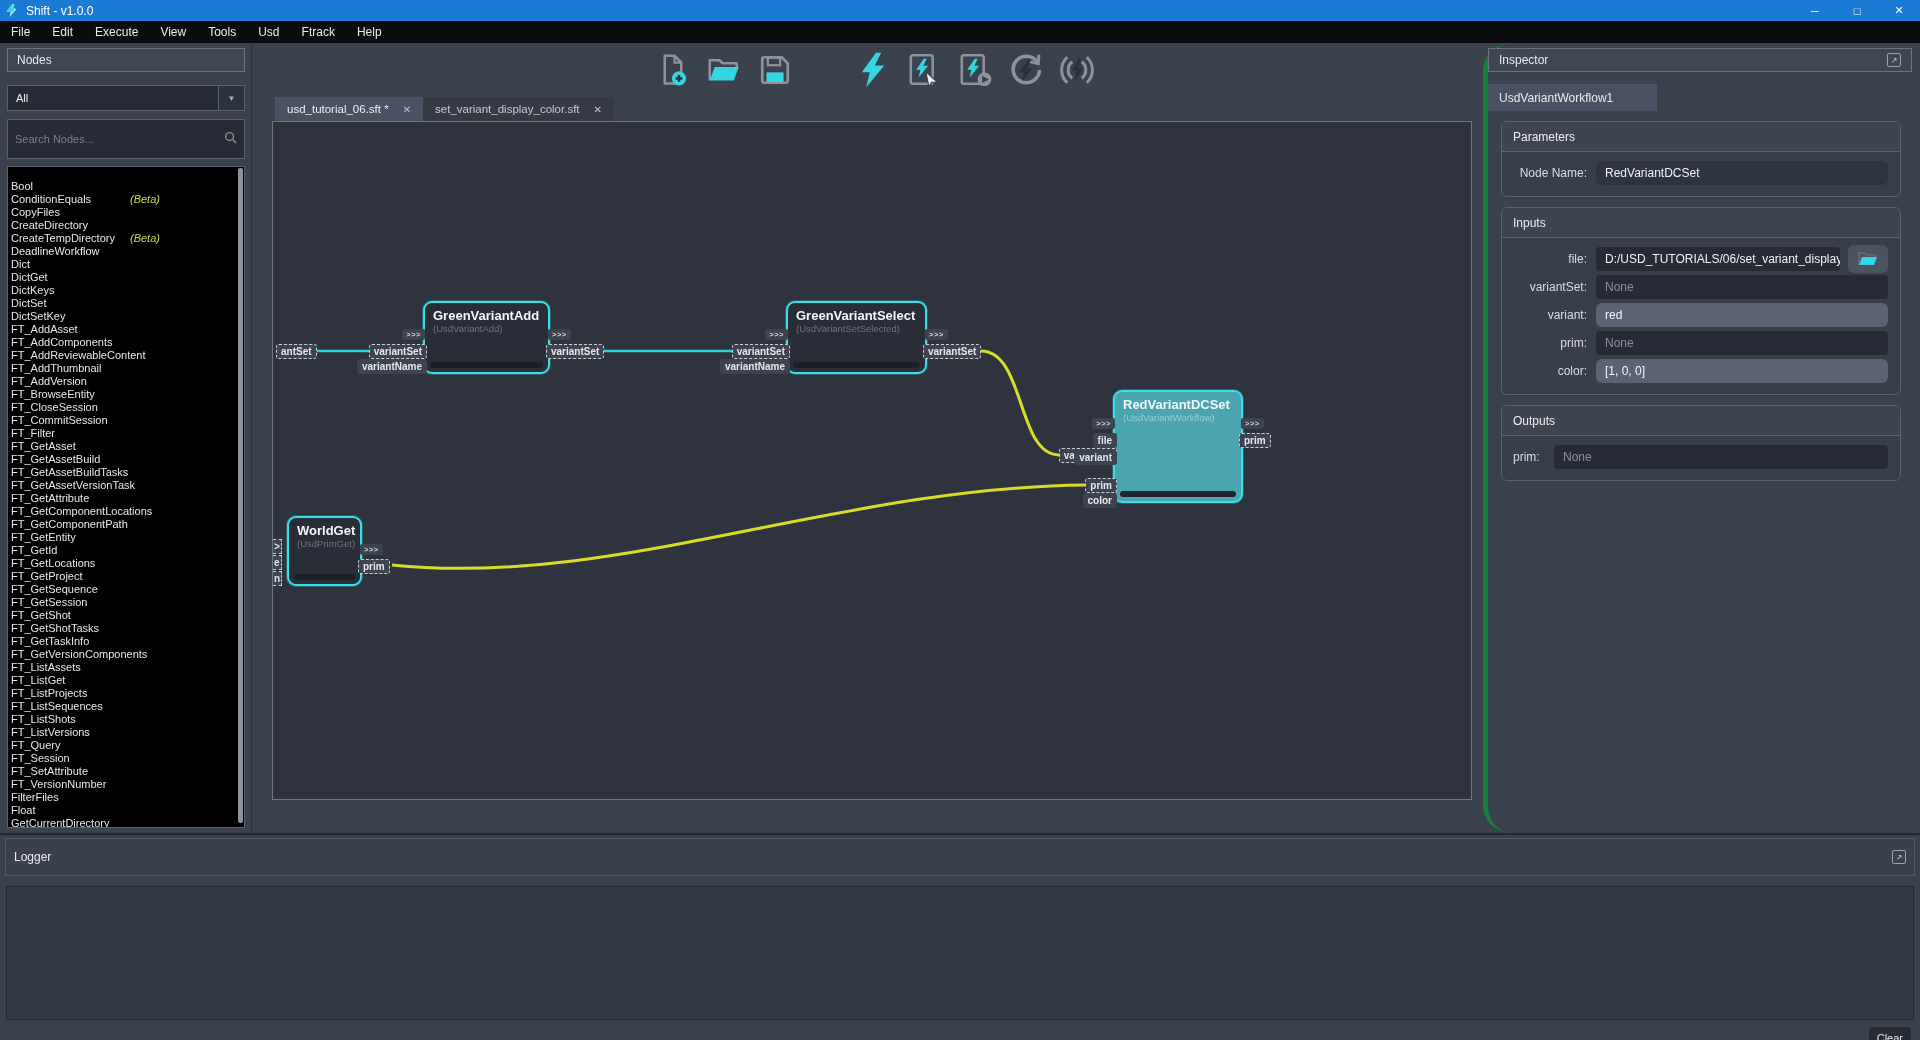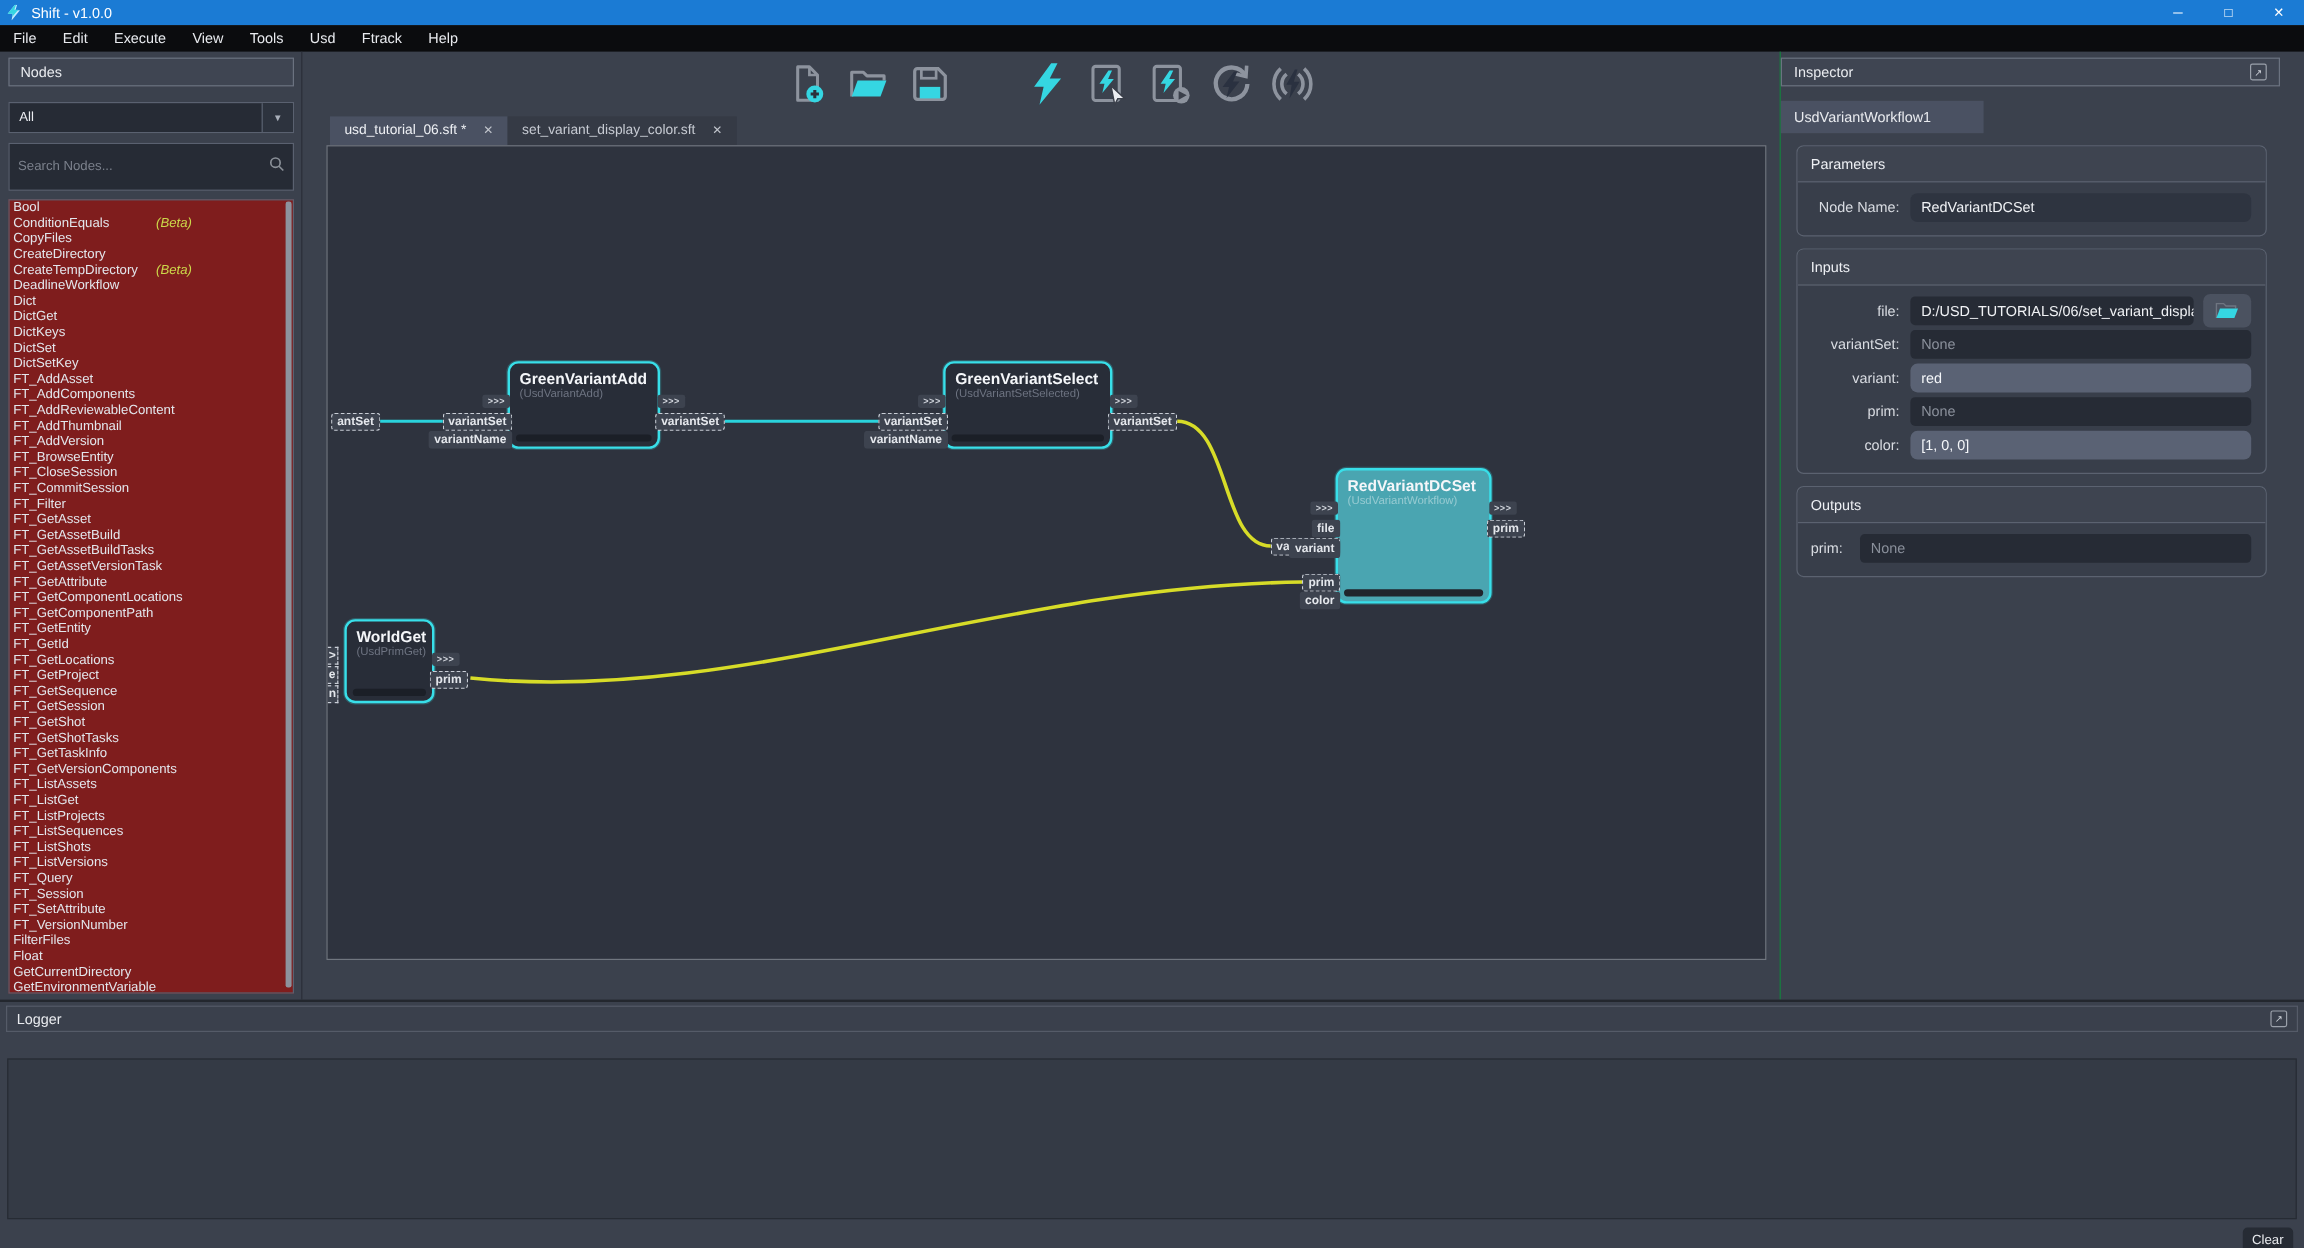--- a/index.html
+++ b/index.html
@@ -21,21 +21,21 @@
   .content { flex:0 0 790px; display:flex; }
 
   
   .left-panel { width:252px; flex:0 0 252px; padding:5px 6px 0 7px; border-right:1px solid #2b2f39; position:relative; }
   .panel-box { border:1px solid #6b7280; background:#3f4552; color:#e9ebef; font-size:12px; height:24px; display:flex; align-items:center; padding:0 9px; }
   .dropdown { margin-top:13px; height:26px; border:1px solid #5a6170; background:#262b35; color:#eceef2; font-size:11px; display:flex; align-items:center; }
   .dropdown .dd-label { padding:0 8px; flex:1; }
   .dropdown .dd-btn { width:26px; height:100%; border-left:1px solid #5a6170; display:flex; align-items:center; justify-content:center; color:#aab0ba; font-size:8px; background:#2d333e; }
   .searchbox { margin-top:8px; height:40px; border:1px solid #5a6170; background:#262b35; display:flex; align-items:center; padding:0 7px; }
   .searchbox .ph { color:#7b818c; font-size:11px; flex:1; }
-  .node-list { margin-top:7px; height:662px; border:1px solid #5a6170; background:#7f1d1d; overflow:hidden; position:relative; padding:0 0 0 3px; }
+  .node-list { margin-top:7px; height:662px; border:1px solid #5a6170; background:#000000; overflow:hidden; position:relative; padding:13px 0 0 3px; }
   .nl-item { font-size:11px; line-height:13px; color:#e3e6ec; white-space:nowrap; position:relative; }
   .nl-item .beta { position:absolute; left:119px; color:#ccd84a; font-style:italic; }
   .nl-scroll { position:absolute; right:1px; top:1px; width:5px; height:655px; background:#8d929d; border-radius:2px; }
 
   
   .center { flex:1 1 auto; display:flex; flex-direction:column;margin-left:14px; }
   .toolbar { height:54px; display:flex; align-items:center; justify-content:center; gap:13px; }
   .tbtn { width:38px; height:38px; display:flex; align-items:center; justify-content:center; }
   .tb-gap { width:34px; }
   .tabbar { height:24px; display:flex; margin-left:9px; align-items:flex-end; }
@@ -54,40 +54,40 @@
   .gbar { position:absolute; left:5px; right:5px; bottom:4px; height:6px; background:#1b1f27; border-radius:3px; }
   .gnode.selected .gbar { background:#20242c; }
   .plabel { position:absolute; font-size:10px; font-weight:600; color:#e4e7ec; background:#3d434f; padding:0px 4px; line-height:13px; border-radius:3px; border:1px solid transparent; white-space:nowrap; }
   .plabel.dashed { border:1px dashed #c9ced6; }
   .pmark { position:absolute; font-size:7.5px; font-weight:700; letter-spacing:0.5px; color:#d2d6dd; background:#3d434f; padding:1px 4px; line-height:9px; border-radius:2px; }
   .frag { position:absolute; width:9px; overflow:hidden; font-size:10px; font-weight:600; color:#e4e7ec; background:#3d434f; line-height:13px; border:1px dashed #c9ced6; border-left:none; padding-left:1px; }
 
   .pathbar { width:1200px; margin:4px 0 0 6px; height:24px; background:#373c47; border:1px solid #272b33; color:#e7eaee; font-size:11px; display:flex; align-items:center; padding:0 10px; }
 
   
-  .inspector { width:437px; flex:0 0 437px; padding:5px 20px 0 0; border-left:1px solid #15803d; }
+  .inspector { width:437px; flex:0 0 437px; padding:5px 8px 0 0; border-left:5px solid #15803d;border-radius:28px; }
   .insp-header { margin-left:0; border:1px solid #6b7280; background:#3f4552; height:24px; display:flex; align-items:center; padding:0 10px; color:#e9ebef; font-size:12px; }
   .popout { margin-left:auto; width:14px; height:14px; border:1px solid #9ba1ab; border-radius:2px; color:#cdd1d8; font-size:8px; display:flex; align-items:center; justify-content:center; }
   .node-tab { margin-top:12px; width:169px; height:27px; background:#4a5162; color:#e9ebef; font-size:12px; display:flex; align-items:center; padding:0 11px; }
   .group { margin:10px 11px 0 13px; border:1px solid #5b6270; border-radius:6px; overflow:hidden; background:#383e4a; }
   .group-header { height:30px; display:flex; align-items:center; padding:0 11px; color:#eef0f4; font-size:12px; border-bottom:1px solid #5b6270; background:#3e4450; }
   .group-body { padding:7px 12px 9px 6px; }
   .irow { display:flex; align-items:center; height:28px; }
   .irow .ilabel { width:88px; text-align:right; color:#d9dce2; font-size:12px; padding-right:9px; flex:0 0 88px; }
   .irow.out .ilabel { width:46px; flex:0 0 46px; text-align:left; padding-left:5px; }
   .ifield { flex:1; height:24px; border-radius:4px; font-size:12px; display:flex; align-items:center; padding:0 9px; white-space:nowrap; overflow:hidden; }
   .ifield.dark { background:#262b35; color:#f0f2f5; }
   .ifield.none { background:#262b35; color:#8a909b; }
   .ifield.set  { background:#5a6274; color:#f4f6f9; border-radius:6px; }
   .ifield.name { background:#2e3440; color:#f0f2f5; border-radius:6px; }
   .fbtn { width:40px; height:28px; margin-left:8px; background:#4b5260; border-radius:6px; display:flex; align-items:center; justify-content:center; flex:0 0 40px; }
 
   
   .logger { flex:1 1 auto; border-top:2px solid #23272e; display:flex; flex-direction:column; }
-  .logger-header { margin:3px 5px 16px 5px; border:1px solid #555b68; background:#3a404c; height:22px; display:flex; align-items:center; padding:0 8px; color:#e9ebef; font-size:12px; }
+  .logger-header { margin:3px 5px 4px 5px; border:1px solid #555b68; background:#3a404c; height:38px; display:flex; align-items:center; padding:0 8px; color:#e9ebef; font-size:12px; }
   .logger-body { margin:6px 6px 0 6px; height:134px; background:#343a45; border:1px solid #262b33; }
   .logger-footer { display:flex; justify-content:flex-end; padding:7px 9px 0 0; }
   .clear-btn { min-width:42px; height:21px; background:#262b34; border-radius:4px; color:#e9ebef; font-size:11px; display:flex; align-items:center; justify-content:center; padding:0 8px; }
 </style>
 </head>
 <body>
 
 <div class="window">
 
   <div class="titlebar">

